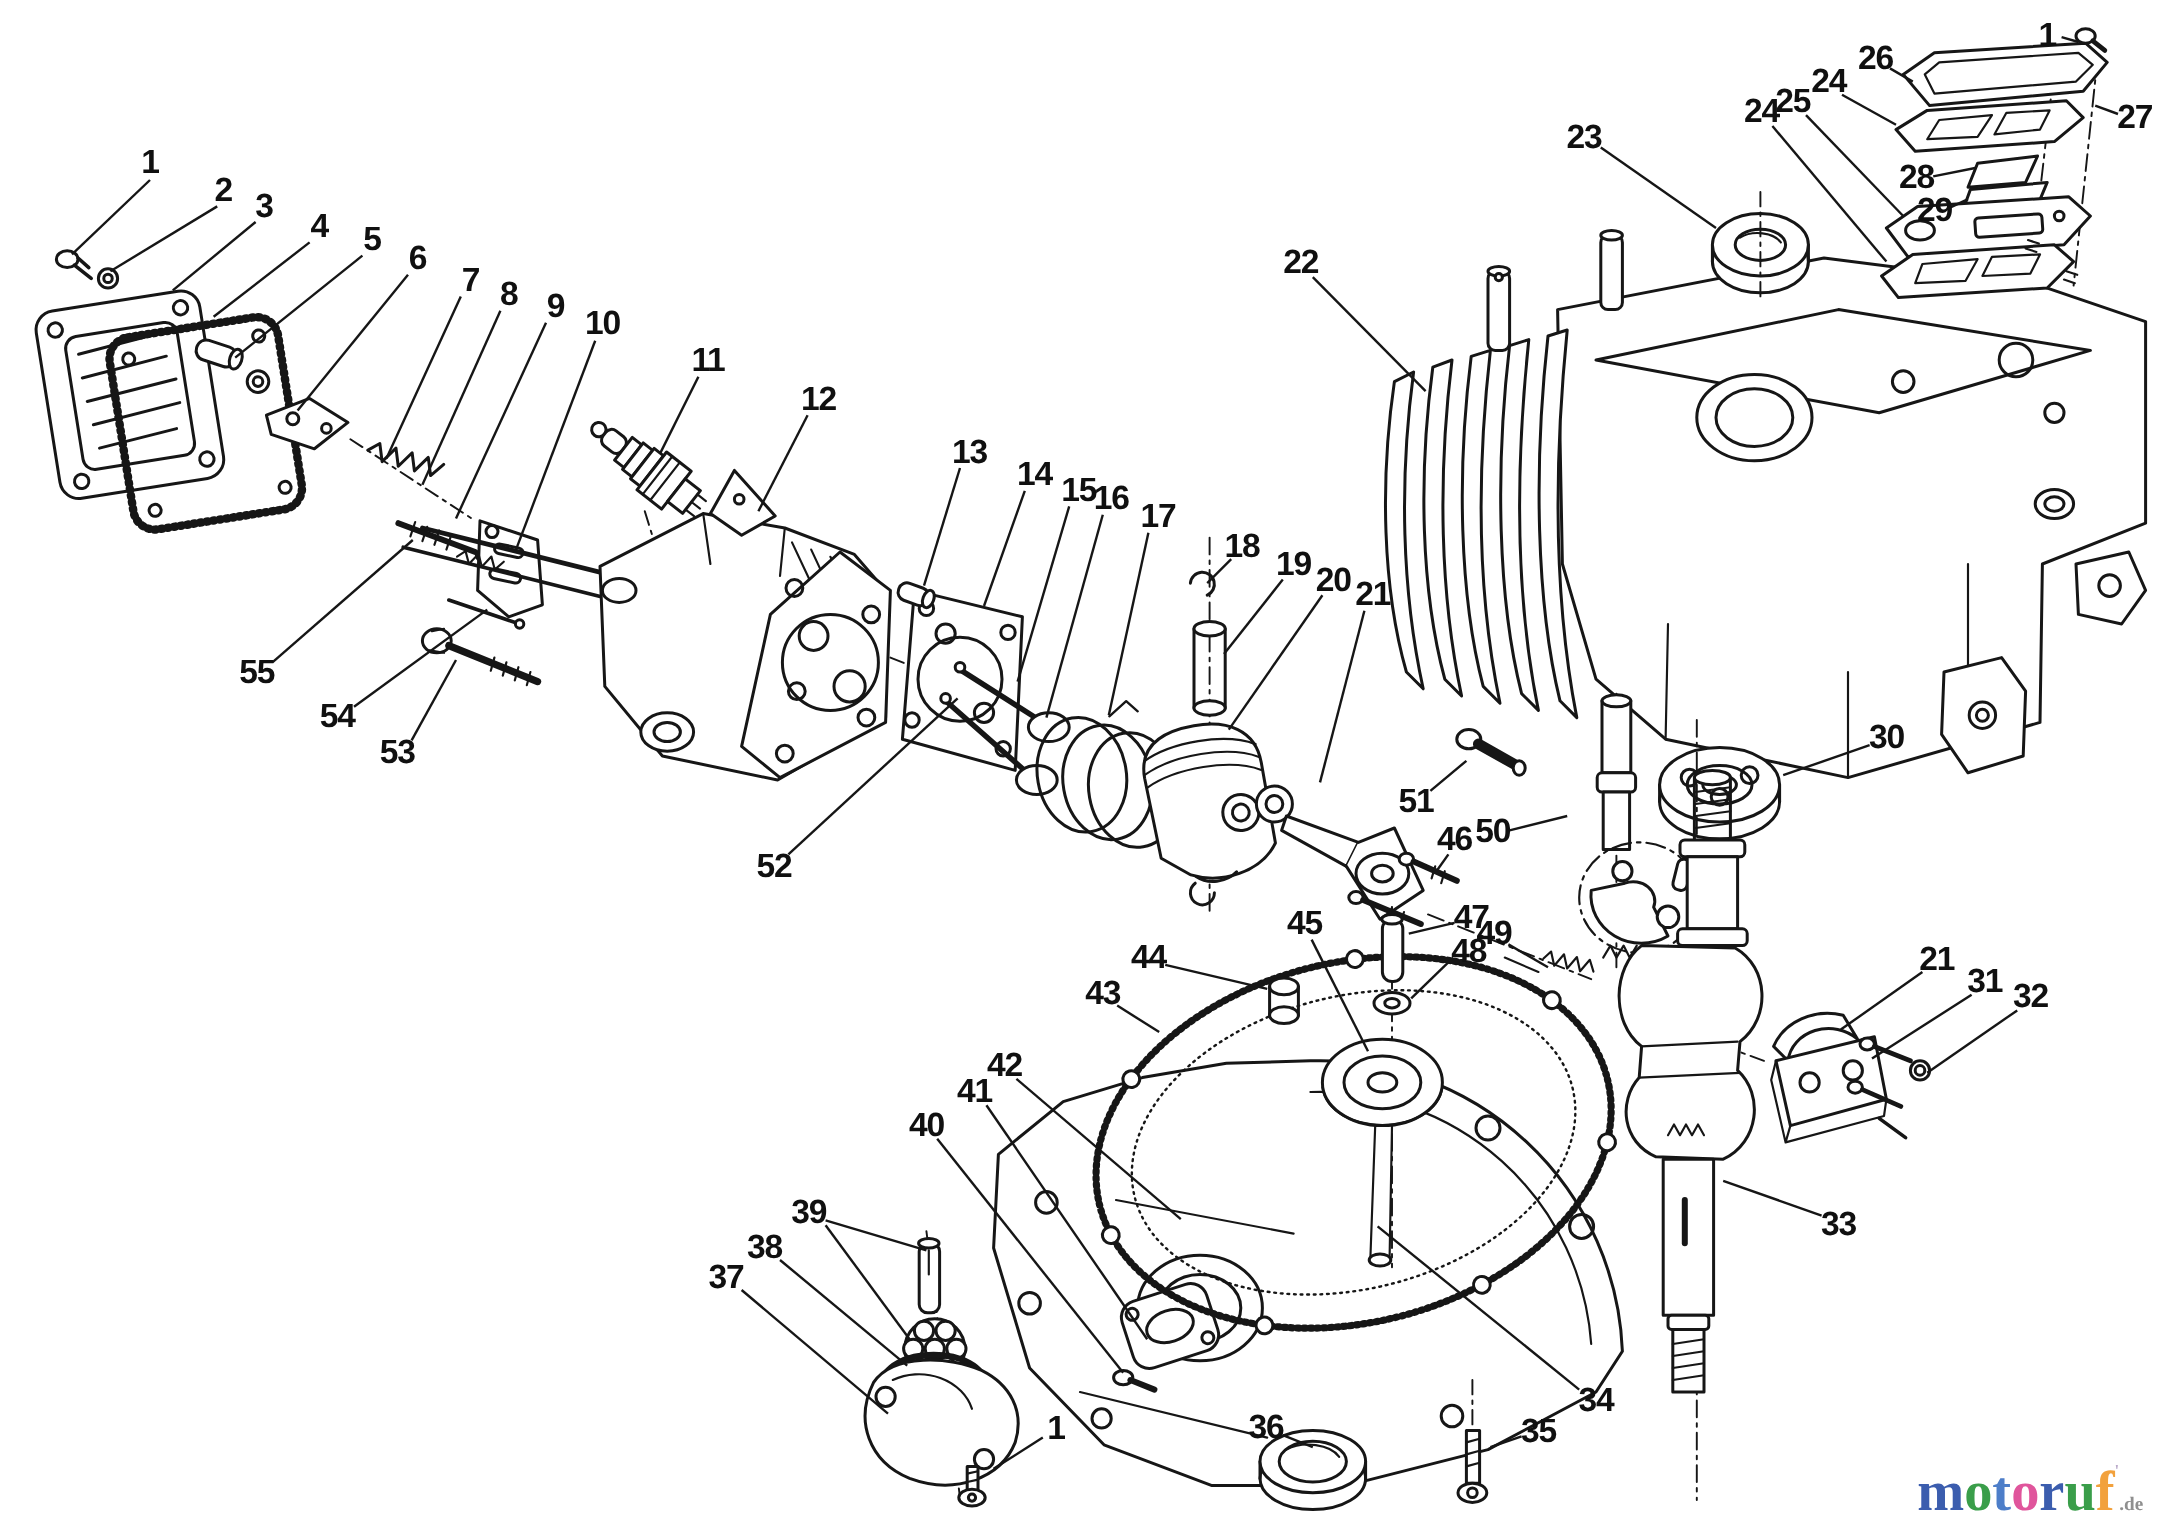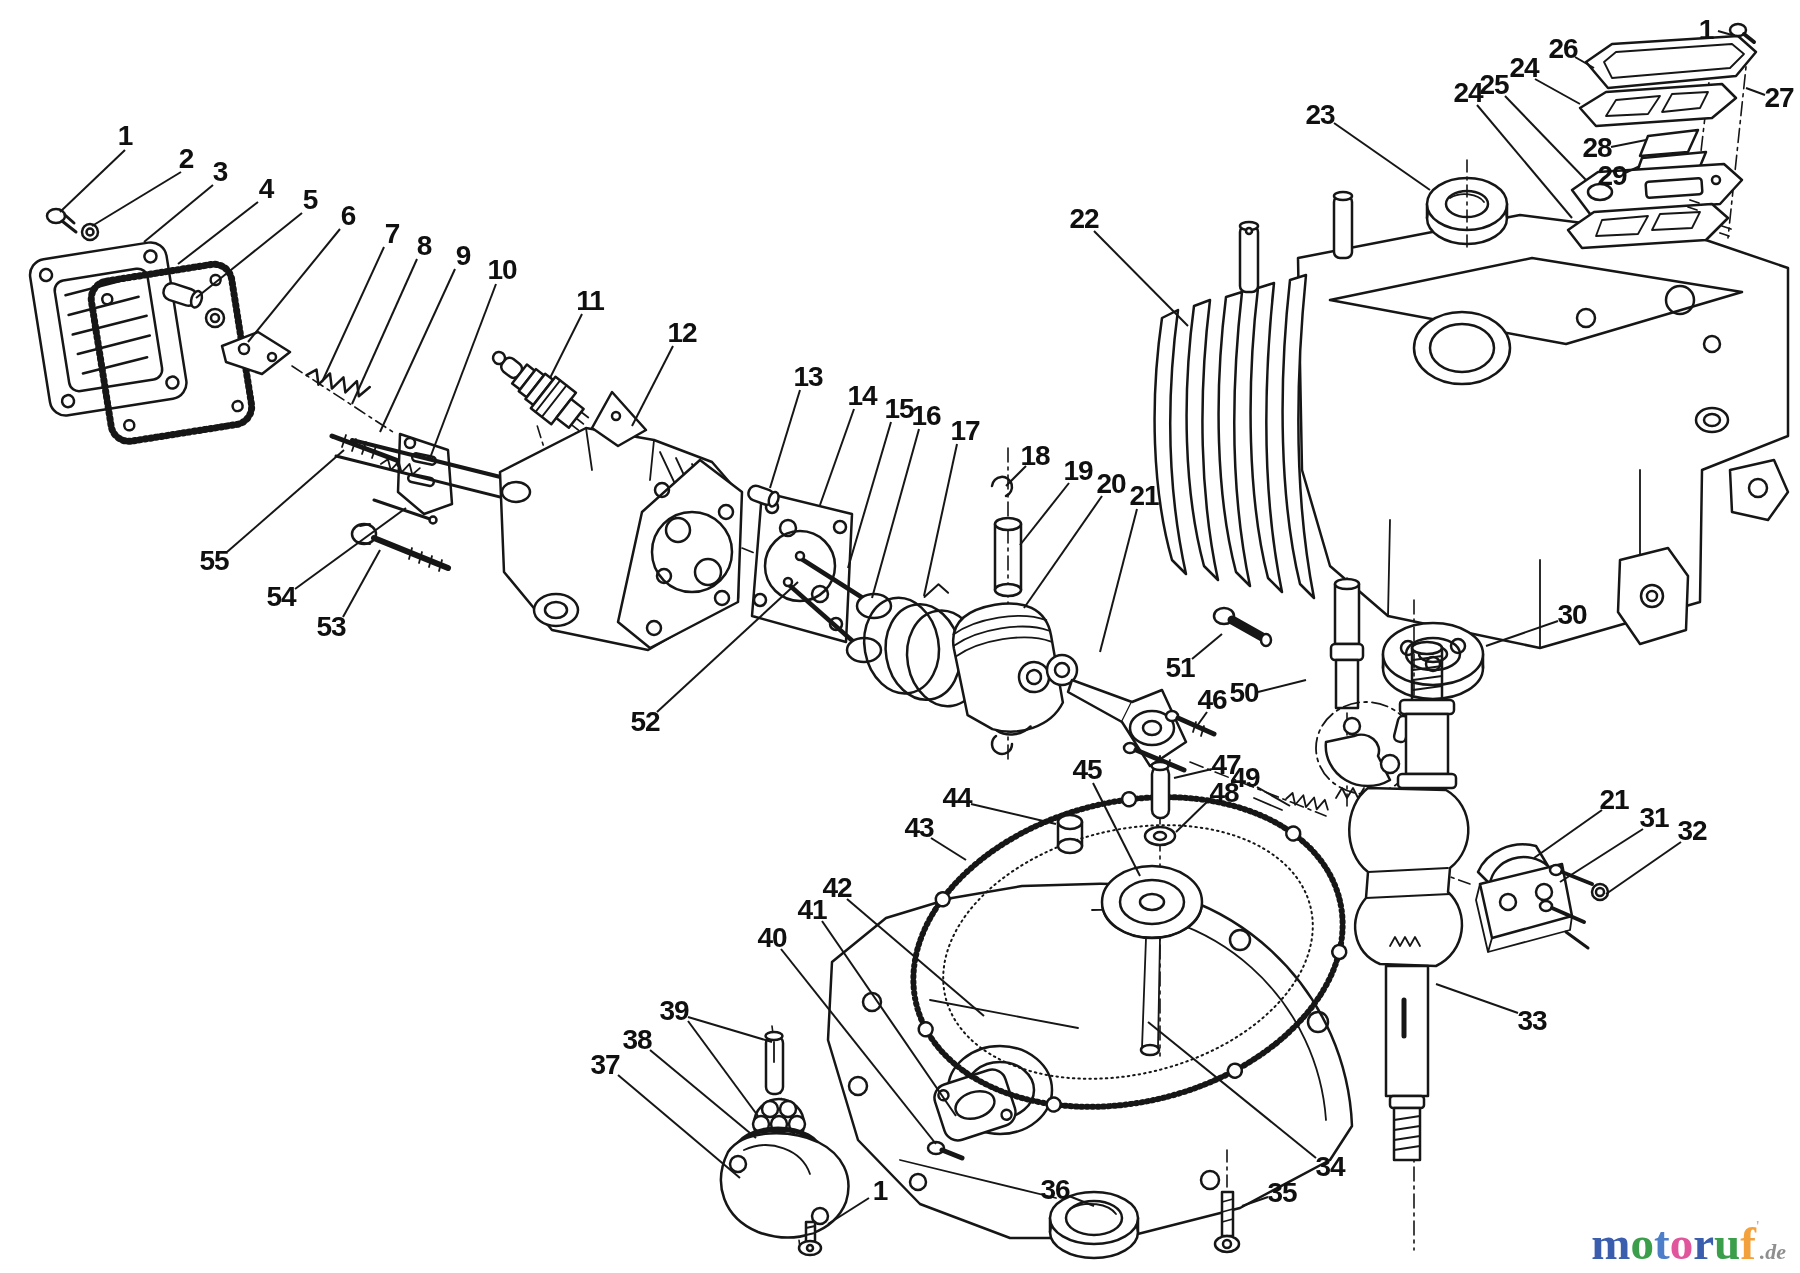--- a/index.html
+++ b/index.html
@@ -7,21 +7,21 @@
          font-family:"Liberation Sans",sans-serif;}
   .stage svg{position:absolute;left:0;top:0;}
   #labels-layer line{stroke:#161616;stroke-width:2;}
   #labels-layer text{font-family:"Liberation Sans",sans-serif;font-weight:bold;font-size:28px;
                      fill:#101010;text-anchor:middle;dominant-baseline:central;
                      letter-spacing:-1px;}
   .logo{position:absolute;right:14px;bottom:6px;white-space:nowrap;
         font-family:"Liberation Serif",serif;font-weight:bold;font-size:47px;line-height:1;}
   .logo .lt{display:inline-block;}
   .logo .tm{font-size:14px;color:#b9a9c9;vertical-align:top;}
-  .logo .de{font-size:22px;font-weight:bold;font-style:italic;}
+  .logo .de{font-size:16px;font-weight:bold;}
 </style>
 </head>
 <body>
 
 <div class="stage">
 <svg width="1800" height="1273" viewBox="0 0 1800 1273">
 
   <g stroke="#161616" fill="none" stroke-width="2.5" stroke-linecap="round" stroke-linejoin="round">
 
     <g>

